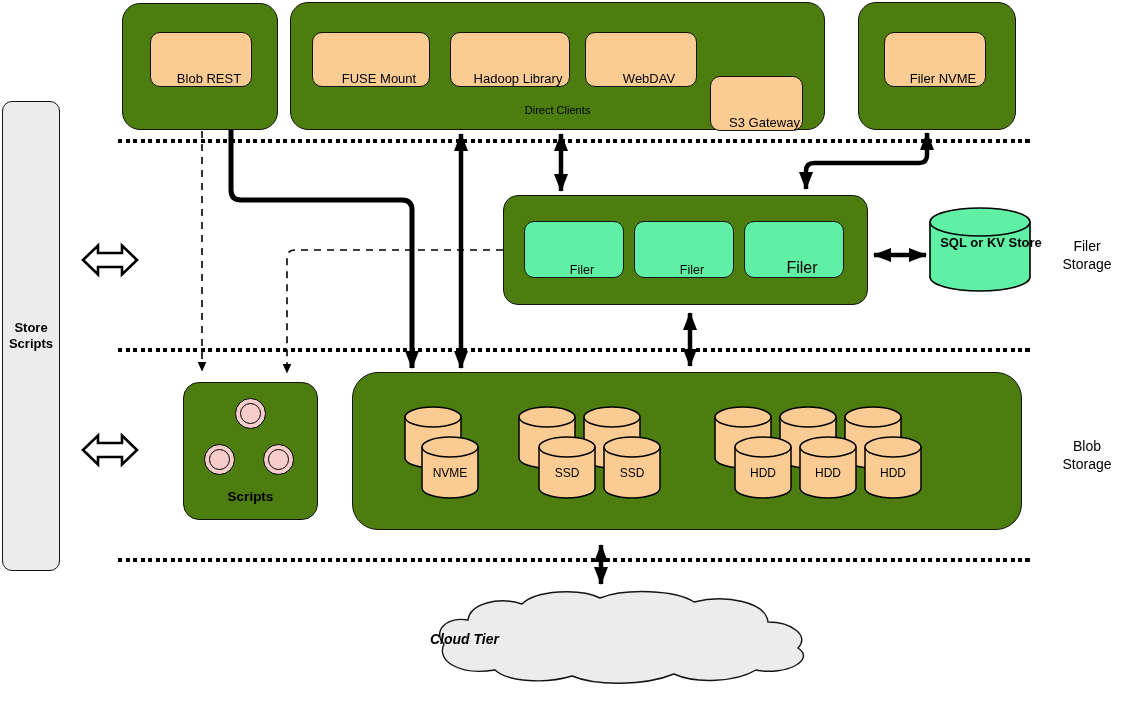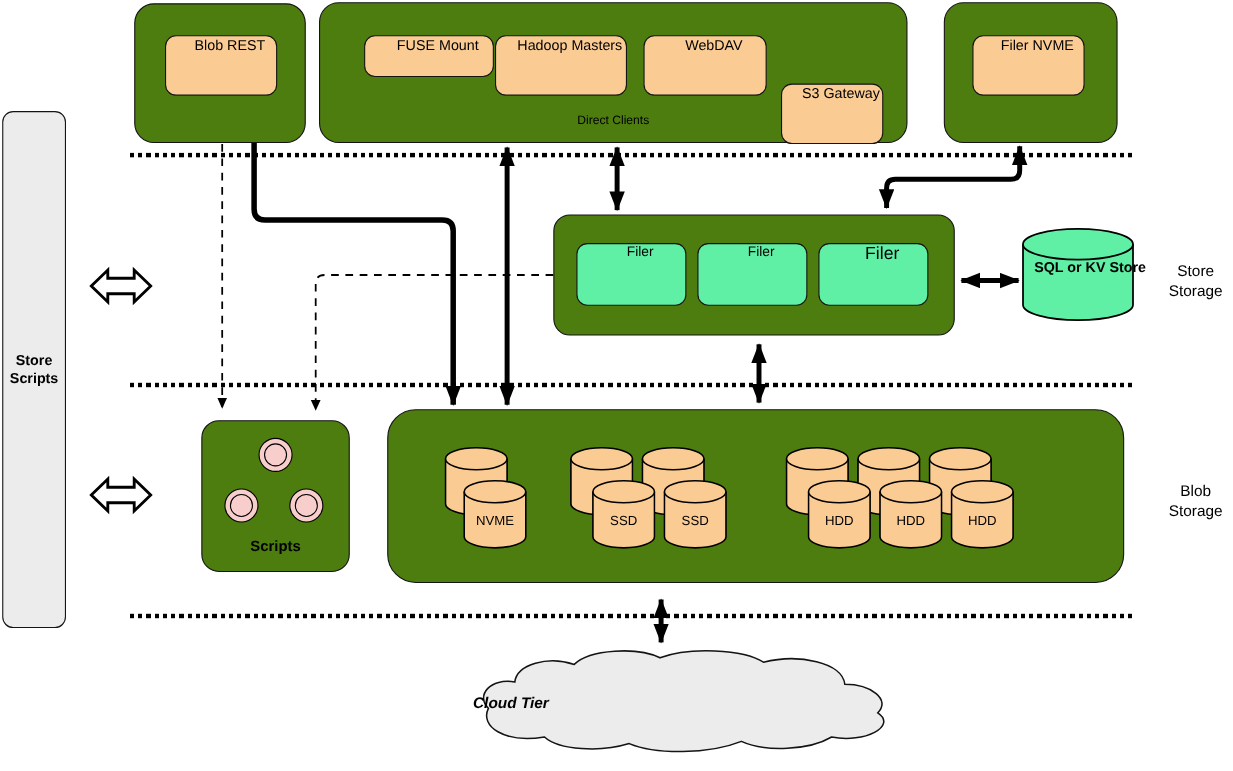--- a/index.html
+++ b/index.html
@@ -2,21 +2,21 @@
 <html><head>
 <meta charset="utf-8">
 <style>
   html,body{margin:0;padding:0;background:#fff;}
   body{font-family:"Liberation Sans","DejaVu Sans",sans-serif;color:#000;}
   #canvas{position:relative;width:1121px;height:701px;background:#fff;overflow:hidden;}
 
   .grp{position:absolute;background:#4d7c0f;border:1.4px solid #141414;box-sizing:border-box;}
   .r18{border-radius:18px;}
   .node{position:absolute;border:1.4px solid #141414;border-radius:10px;box-sizing:border-box;
-        display:flex;align-items:flex-start;justify-content:center;font-size:13px;text-align:center;padding-left:16px;}
+        display:flex;align-items:flex-end;justify-content:center;font-size:13px;text-align:center;padding-left:16px;}
   .orange{background:#FACB93;}
   .green{background:#5FEFA5;}
   .caption{position:absolute;font-size:11px;text-align:center;}
 
   .sep{position:absolute;height:4px;width:912px;left:118px;
        background:repeating-linear-gradient(90deg,#000 0 4px,transparent 4px 7.5px);}
 
   .seclabel{position:absolute;width:64px;text-align:center;font-size:14px;line-height:1.3;}
 
   .admin{position:absolute;left:2px;top:101px;width:58px;height:470px;background:#ECECEC;
@@ -62,25 +62,25 @@
   <svg class="syncarrow" style="left:81px;top:432px;" viewBox="0 0 58 36">
     <path d="M2,18 L17,3.5 L17,11 L41,11 L41,3.5 L56,18 L41,32.5 L41,25 L17,25 L17,32.5 Z" fill="#fff" stroke="#000" stroke-width="2.6"></path>
   </svg>
 
   <div class="grp r18" style="left:122px;top:3px;width:156px;height:127px;"></div>
   <div class="node orange" style="left:150px;top:32px;width:102px;height:55px;">
     <span>Blob REST</span>
   </div>
 
   <div class="grp r18" style="left:290px;top:2px;width:535px;height:128px;"></div>
-  <div class="node orange" style="left:331px;top:32px;width:118px;height:38px;">
+  <div class="node orange" style="left:312px;top:32px;width:118px;height:55px;">
     <span>FUSE Mount</span>
   </div>
   <div class="node orange" style="left:450px;top:32px;width:120px;height:55px;">
-    <span>Hadoop Masters</span>
+    <span>Hadoop Library</span>
   </div>
   <div class="node orange" style="left:585px;top:32px;width:112px;height:55px;">
     <span>WebDAV</span>
   </div>
   <div class="node orange" style="left:710px;top:32px;width:93px;height:55px;margin-top:44px;">
     <span>S3 Gateway</span>
   </div>
   <div class="caption" style="left:290px;top:104px;width:535px;">Direct Clients</div>
 
   <div class="grp r18" style="left:858px;top:2px;width:158px;height:128px;"></div>
@@ -104,21 +104,21 @@
   </div>
 
   <div class="bigcyl">
     <svg viewBox="0 0 102 86" width="102" height="86">
       <path d="M1,15 L1,70 A50,14 0 0 0 101,70 L101,15" fill="#5FEFA5" stroke="#000" stroke-width="1.6"></path>
       <ellipse cx="51" cy="15" rx="50" ry="14" fill="#5FEFA5" stroke="#000" stroke-width="1.6"></ellipse>
     </svg>
     <div class="cyl-label">SQL or KV Store</div>
   </div>
 
-  <div class="seclabel" style="left:1055px;top:237px;">Store Storage</div>
+  <div class="seclabel" style="left:1055px;top:237px;">Filer Storage</div>
 
   <div class="grp" style="left:183px;top:382px;width:135px;height:138px;border-radius:16px;">
     <div class="master-dot" style="left:51px;top:15px;"></div>
     <div class="master-dot" style="left:20px;top:61px;"></div>
     <div class="master-dot" style="left:79px;top:61px;"></div>
     <div class="boldlabel" style="left:0;right:0;top:106px;">Scripts</div>
   </div>
 
   <div class="grp" style="left:352px;top:372px;width:670px;height:158px;border-radius:26px;">
 

